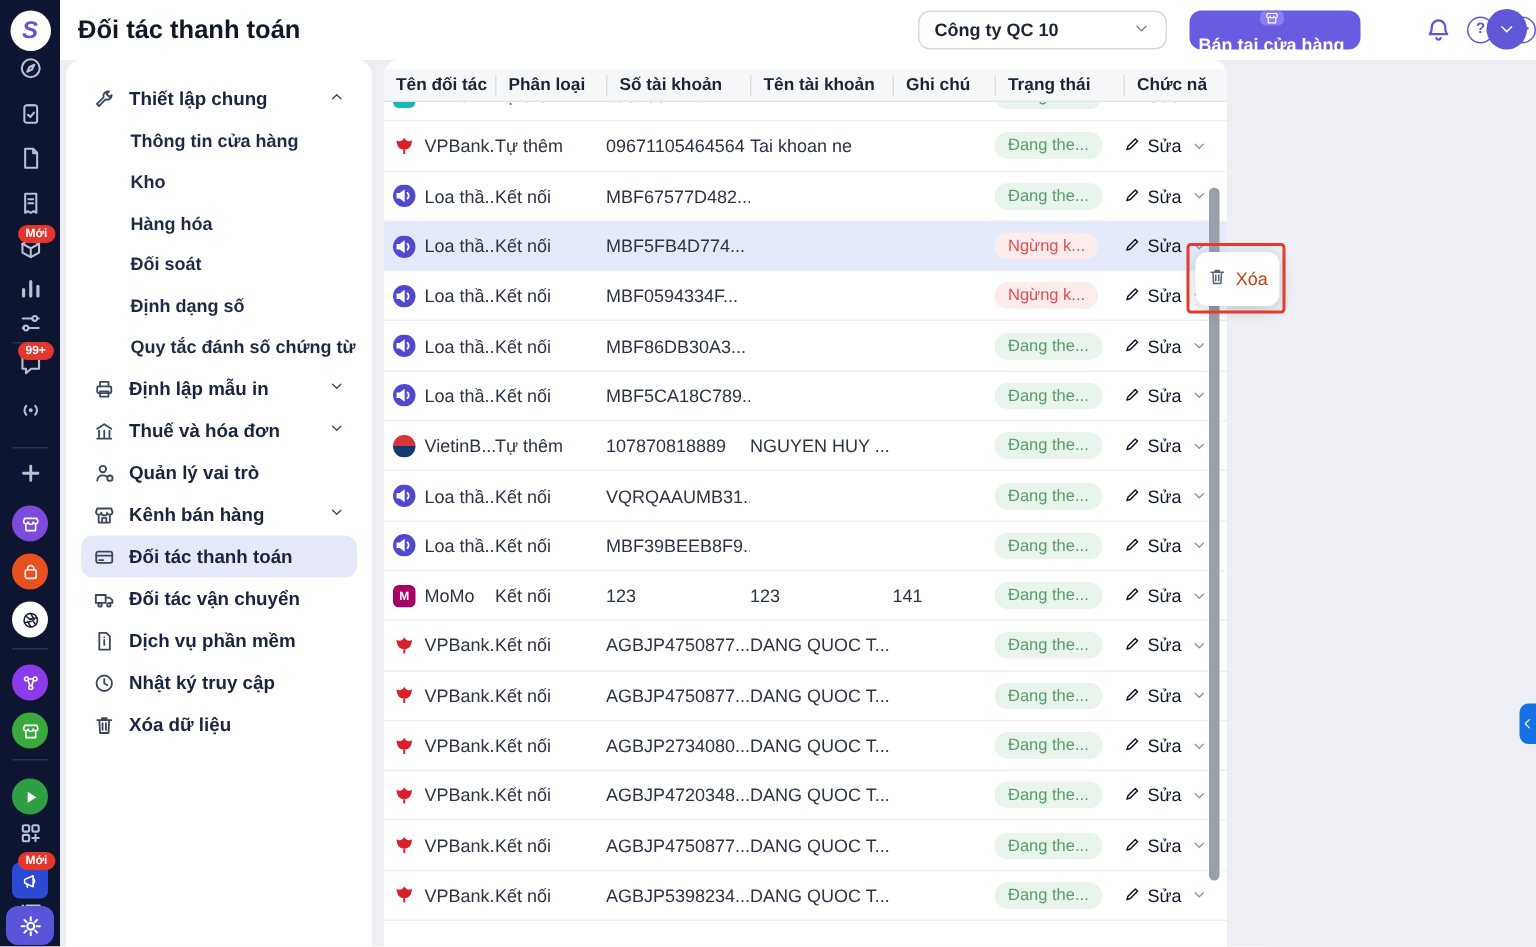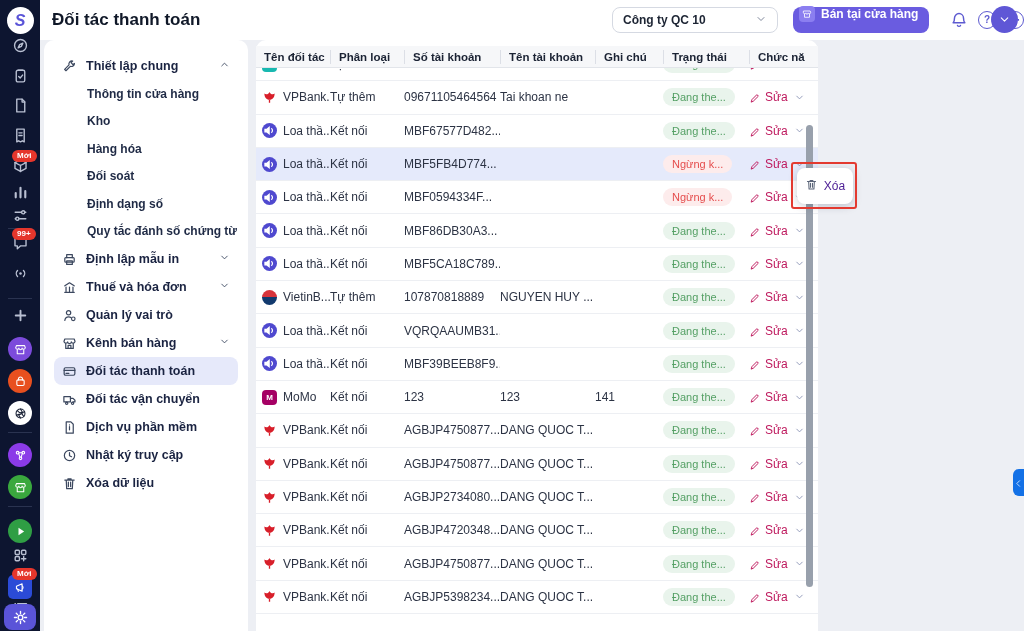--- a/index.html
+++ b/index.html
@@ -21,21 +21,21 @@
 
   
   .header { position:absolute; left:40px; top:0; width:984px; height:40px; background:#fff; z-index:5; }
   .page-title { position:absolute; left:12px; top:10px; font-size:17px; font-weight:bold; color:#101828; }
   .company-select { position:absolute; left:572px; top:7px; width:166px; height:26px; border:1px solid #d5d9e2; border-radius:8px;
                     background:#fff; display:flex; align-items:center; justify-content:space-between; padding:0 10px;
                     font-size:12px; font-weight:bold; color:#1c2433; cursor:pointer; }
   .company-select svg { width:12px; height:12px; color:#7c8598; }
   .store-btn { position:absolute; left:753px; top:7px; height:26px; background:#6a5ce0; border:none; border-radius:8px;
                color:#fff; font-size:12px; font-weight:bold; display:flex; align-items:center; gap:6px; padding:0 11px 12px 6px; cursor:pointer;
-               font-family:"Liberation Sans", sans-serif; }
+               font-family:"Liberation Sans", sans-serif;flex-direction:column; }
   .store-btn .btn-ic { width:16px; height:16px; background:#8b7ef0; border-radius:4px; display:flex; align-items:center; justify-content:center; }
   .store-btn .btn-ic svg { width:10px; height:10px; }
   .hdr-ic { position:absolute; top:8px; width:24px; height:24px; color:#5d5ad0; display:flex; align-items:center; justify-content:center; cursor:pointer; }
   .hdr-ic svg { width:18px; height:18px; }
   .ring-ic { width:18px; height:18px; border:1.4px solid #5d5ad0; border-radius:50%; display:flex; align-items:center; justify-content:center;
              font-size:10px; font-weight:bold; line-height:1; }
   .avatar { position:absolute; left:951px; top:6px; width:27px; height:27px; background:#5f57d6; border-radius:50%;
             display:flex; align-items:center; justify-content:center; color:#fff; cursor:pointer; }
   .avatar svg { width:13px; height:13px; }
 
@@ -65,30 +65,30 @@
   .partner-cell { display:flex; align-items:center; gap:6px; }
   .bank-ic { width:15px; height:15px; flex:0 0 15px; border-radius:50%; display:flex; align-items:center; justify-content:center; overflow:hidden; }
   .bank-ic svg { width:15px; height:15px; }
   .bank-abbank { background:#18b8b0; border-radius:4px; }
   .bank-loa { background:#4f49cf; }
   .bank-vietinbank { background:linear-gradient(180deg,#d7343b 0 50%, #123a6e 50% 100%); }
   .bank-momo { background:#a50064; border-radius:4px; color:#fff; font-size:8px; font-weight:bold; }
   .badge { display:inline-block; padding:3px 9px; border-radius:11px; font-size:11px; }
   .badge.active { background:#e9f4ec; color:#55a065; }
   .badge.inactive { background:#fdecec; color:#e54d4d; }
-  .edit-cell { display:flex; align-items:flex-end; gap:4px; color:#be185d; font-size:12px; cursor:pointer; }
+  .edit-cell { display:flex; align-items:flex-start; gap:4px; color:#0f172a; font-size:12px; cursor:pointer; }
   .edit-cell svg { width:12px; height:12px; }
   .row-chev { margin-left:6px; color:#8a93b5; cursor:pointer; display:flex; }
   .row-chev svg { width:11px; height:11px; }
   .vscroll { position:absolute; left:550px; top:85px; width:7px; height:462px; background:#98a0ac; border-radius:4px; z-index:4; cursor:grab; }
 
   
   .context-menu { position:absolute; left:797px; top:168px; width:56px; height:36px; background:#fff; border-radius:8px;
                   box-shadow:0 2px 10px rgba(20,30,60,.22); display:flex; align-items:center; justify-content:center; gap:6px;
-                  z-index:7; font-size:12px; color:#4c1d95; cursor:pointer; }
+                  z-index:7; font-size:12px; color:#c2410c; cursor:pointer; }
   .context-menu svg { width:13px; height:13px; color:#5a6478; }
   .context-annotation { position:absolute; left:791px; top:162px; width:66px; height:47px; border:2px solid #e33a30; border-radius:3px; z-index:8; pointer-events:none; }
 
   
   .edge-toggle { position:absolute; right:0; top:469px; width:11px; height:27px; background:#1471e6; border-radius:6px 0 0 6px;
                  display:flex; align-items:center; justify-content:center; color:#fff; z-index:9; cursor:pointer; }
   .edge-toggle svg { width:9px; height:9px; }
 </style>
 </head>
 <body>

